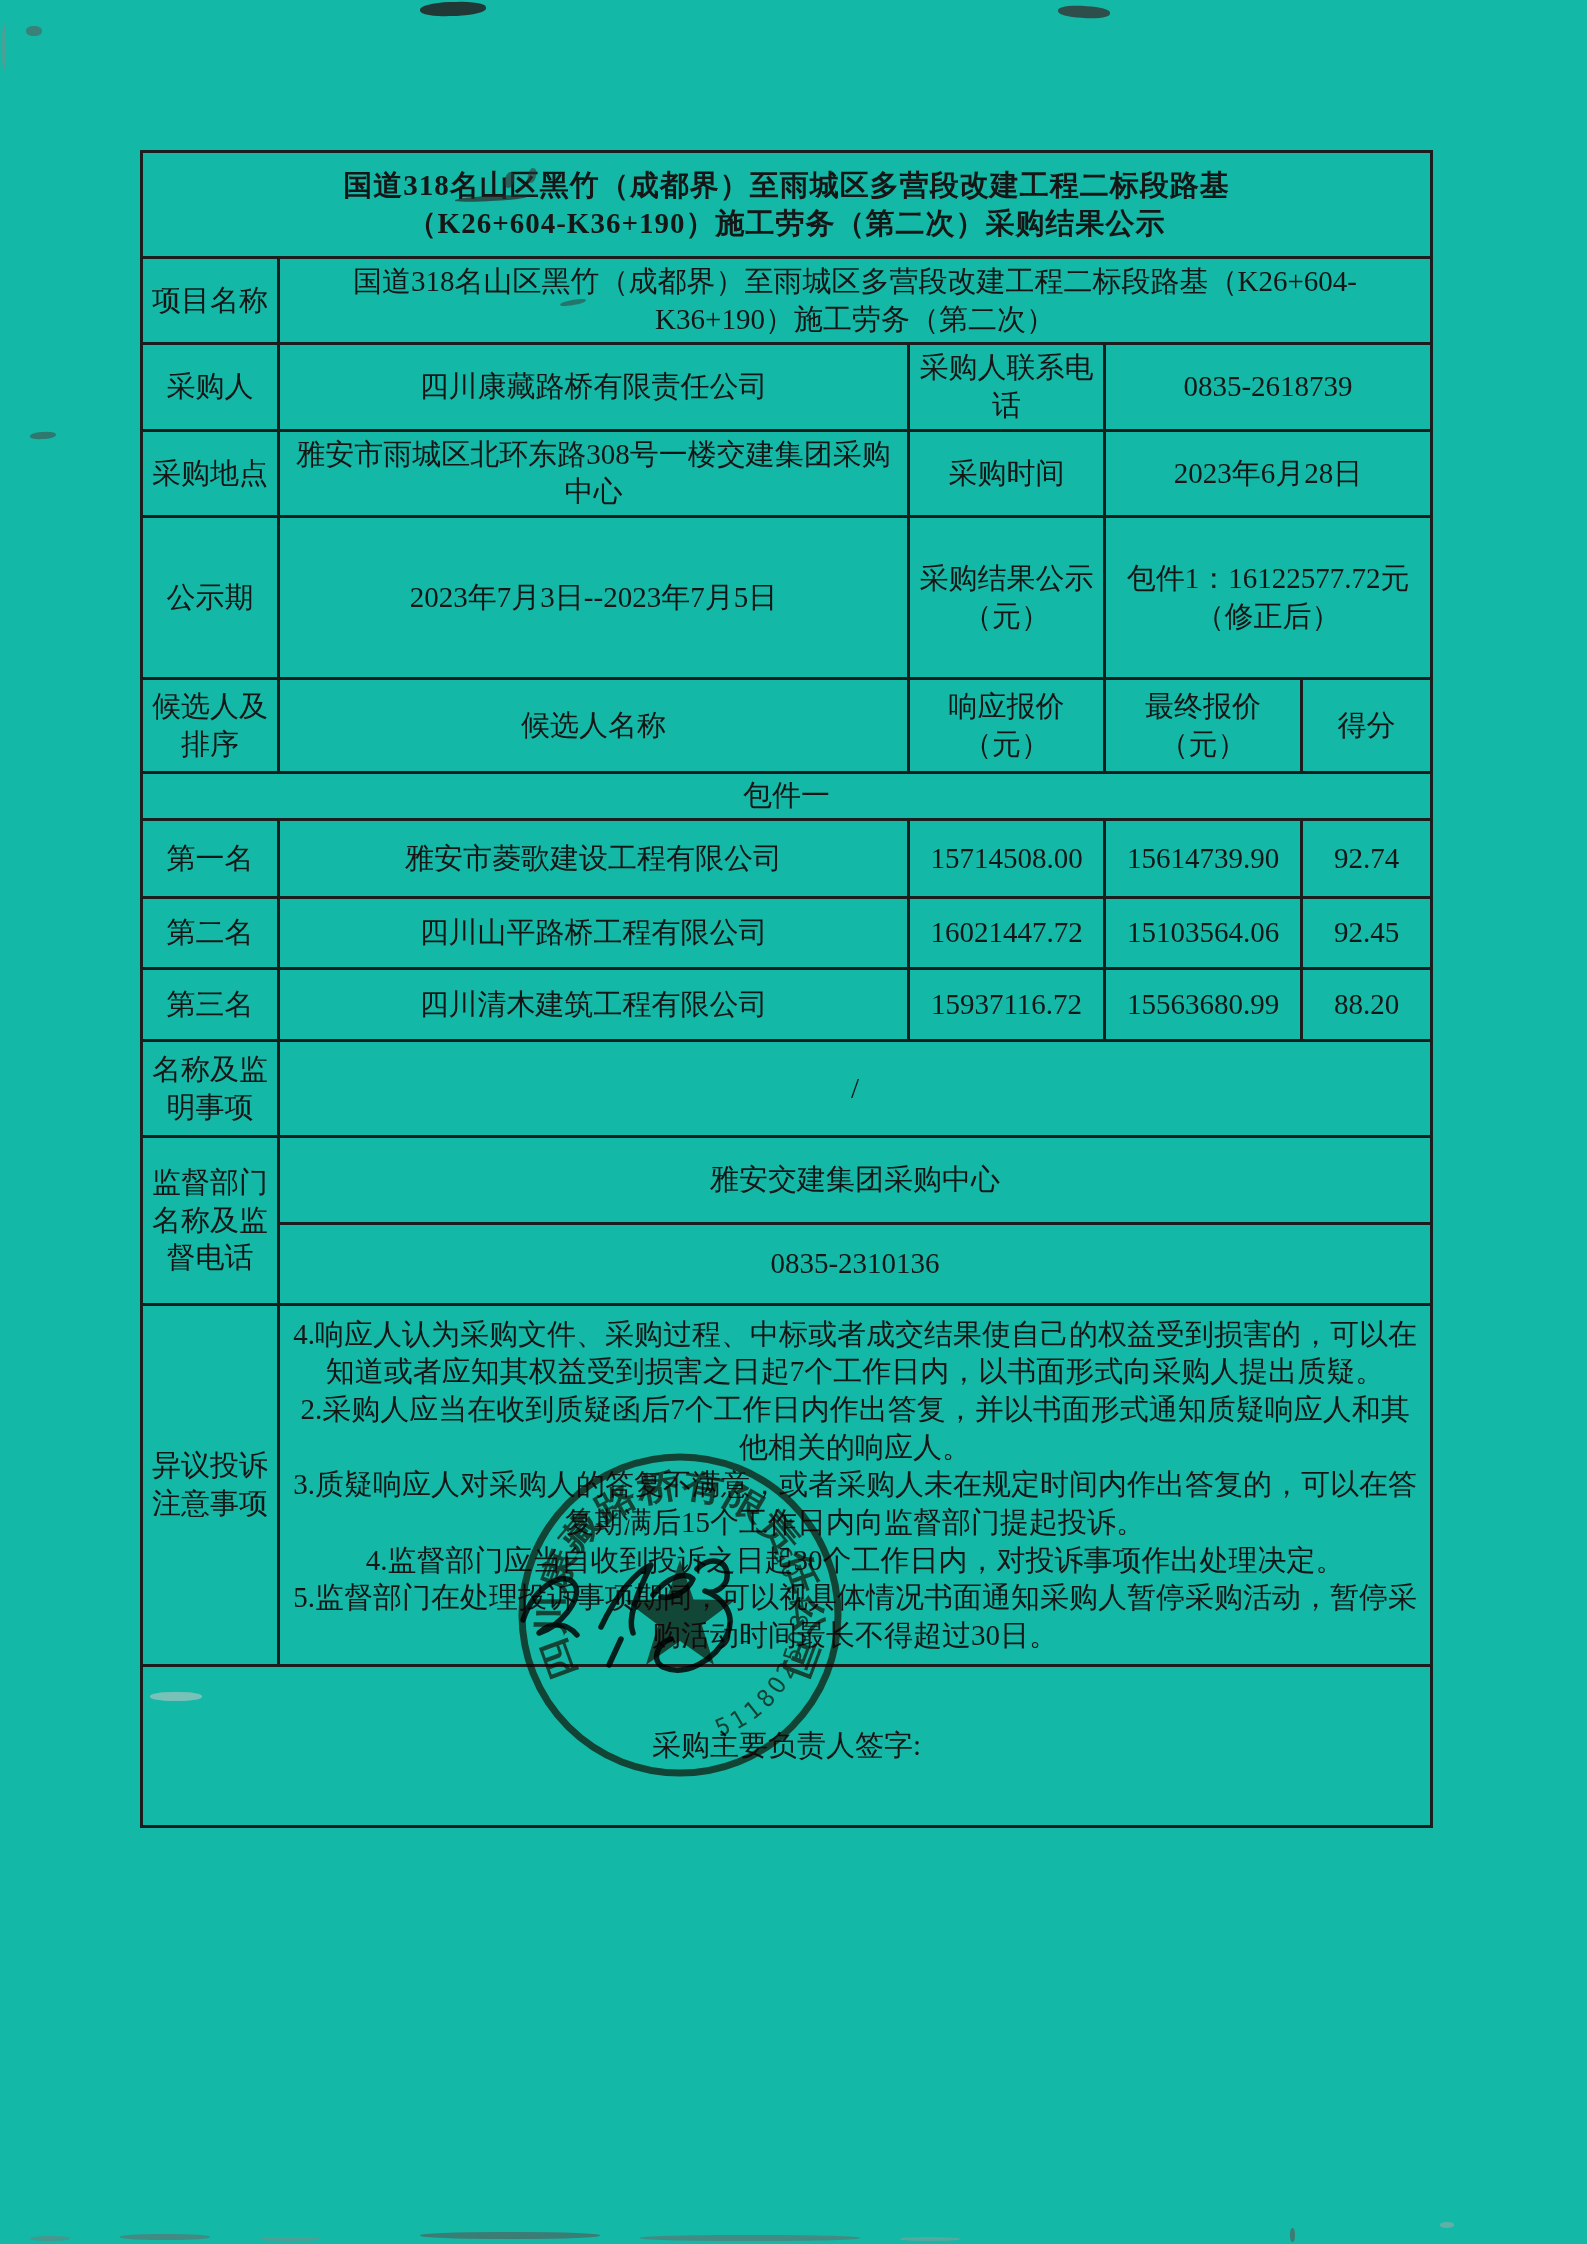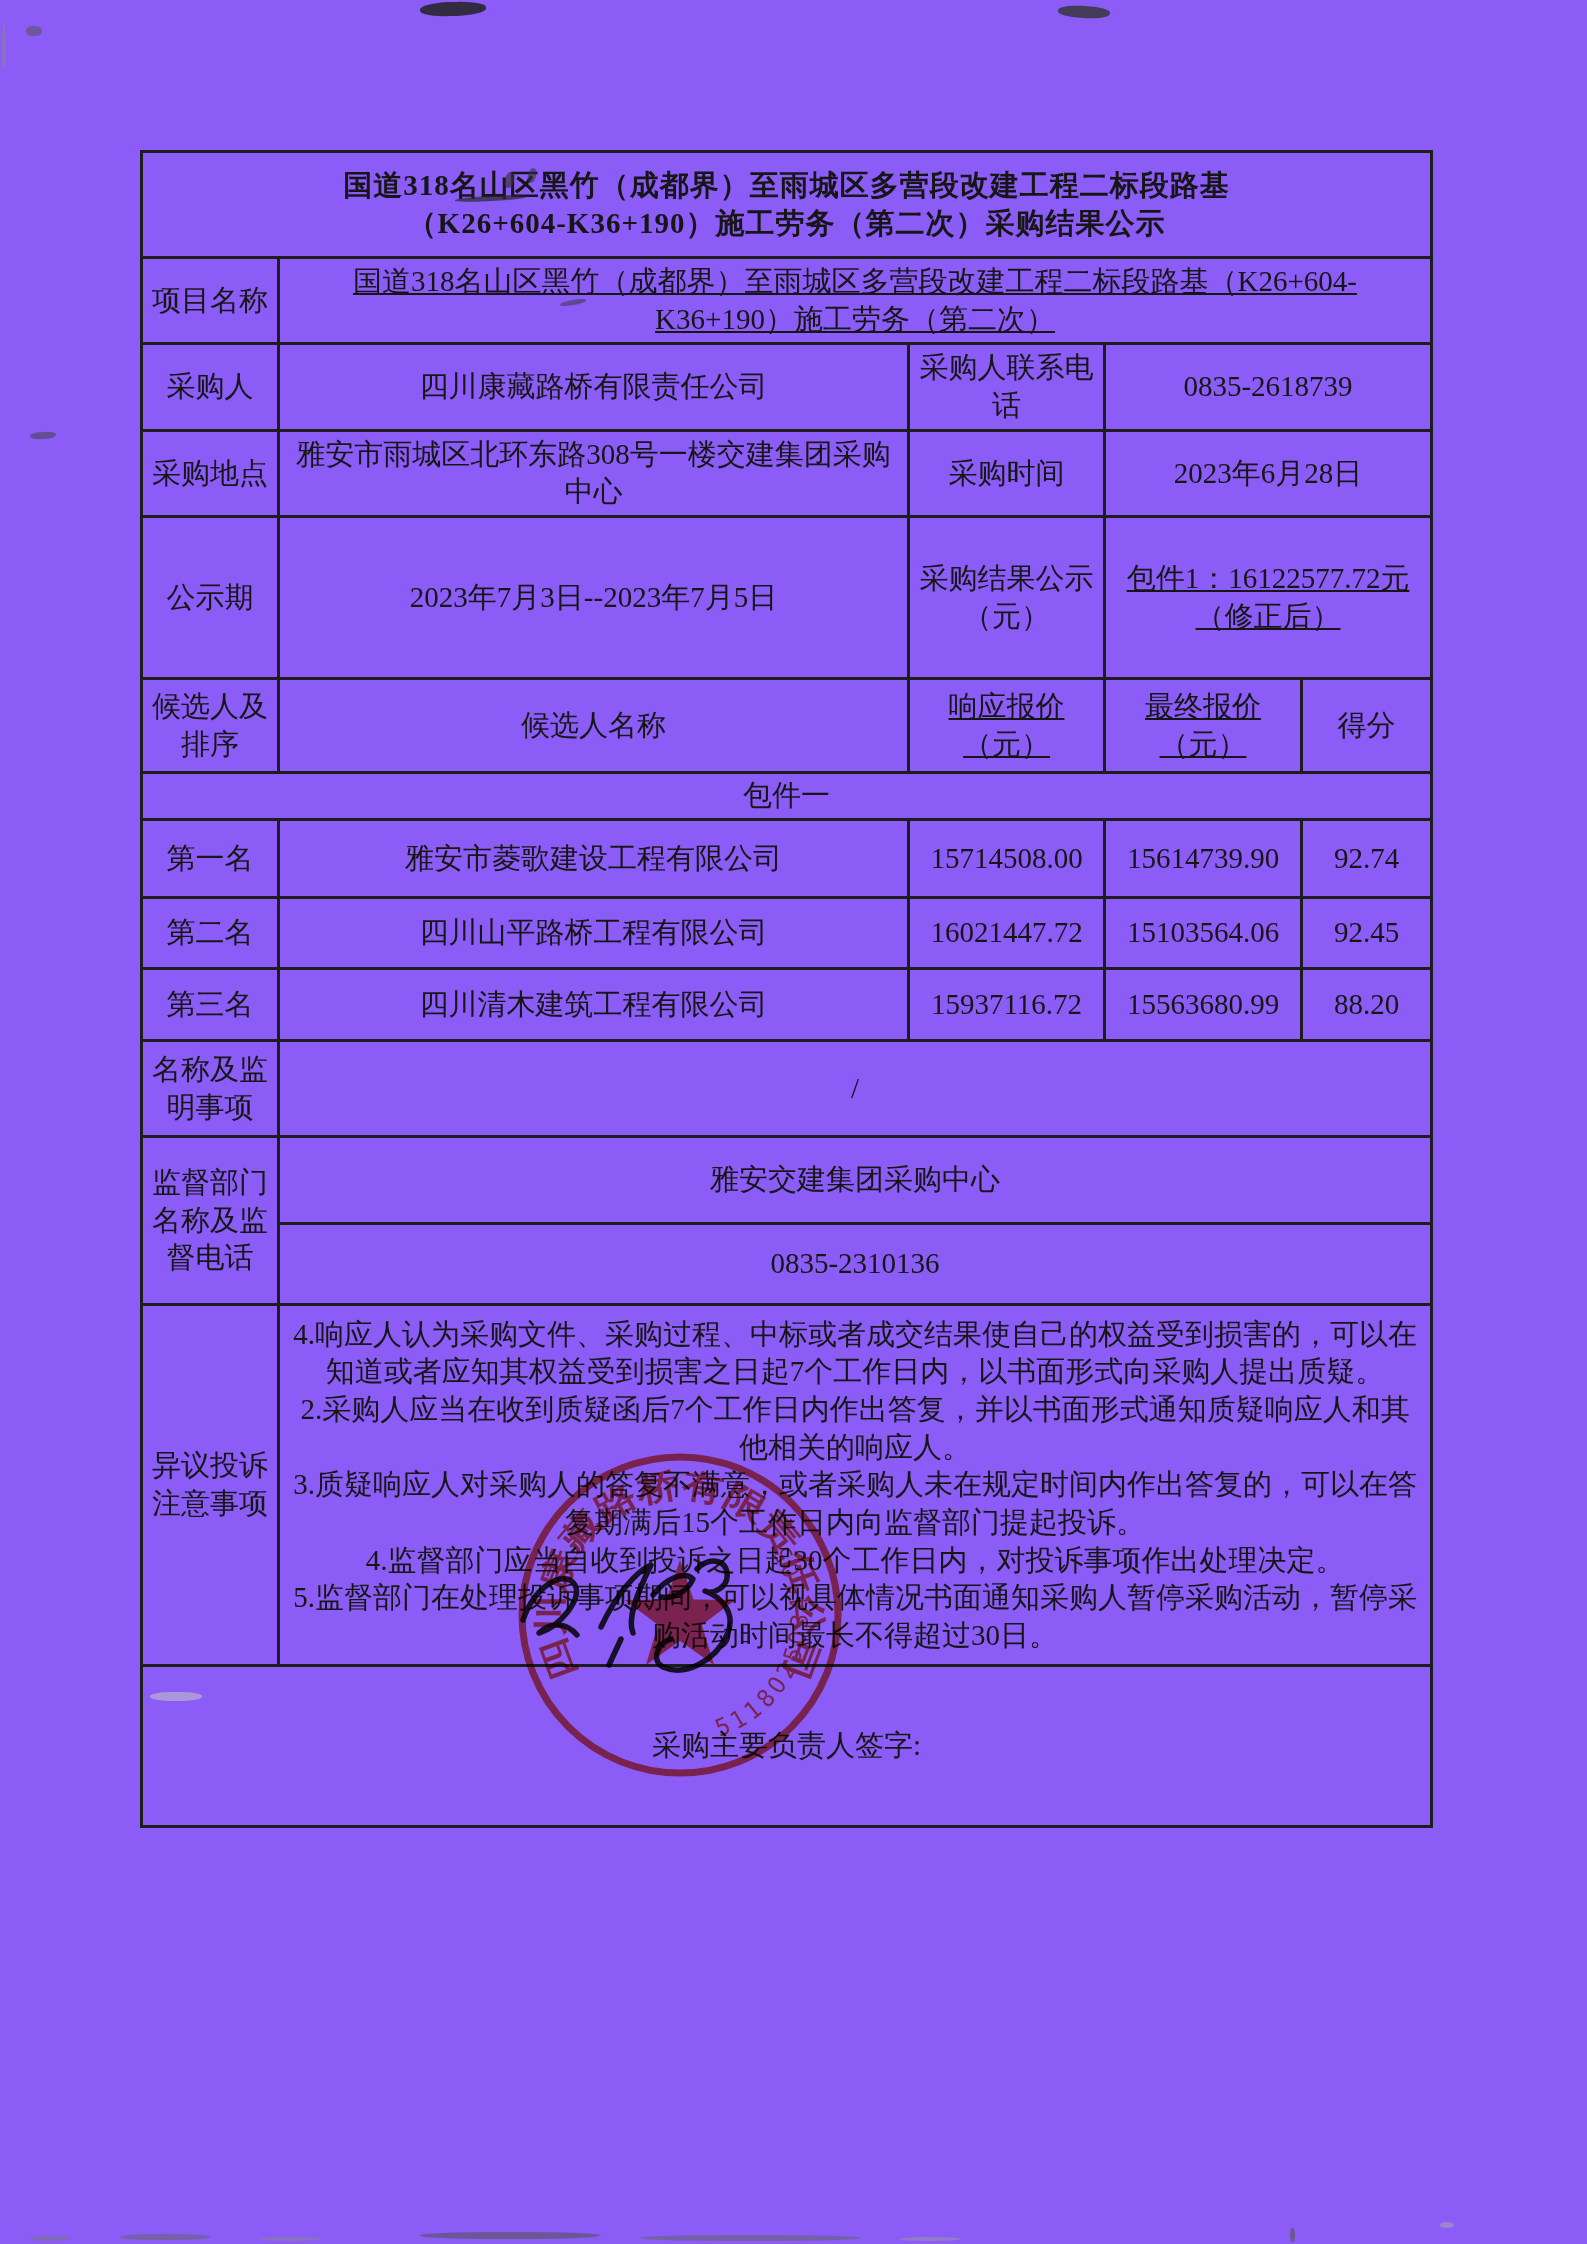--- a/index.html
+++ b/index.html
@@ -1,19 +1,19 @@
 <!DOCTYPE html>
 <html><head>
 <meta charset="utf-8">
 <style>
   html,body{margin:0;padding:0;background:#ffffff;}
   .page{
     position:relative;
     width:1587px;height:2244px;
-    background:#8b5cf6;
+    background:#14b8a6;
     overflow:hidden;
     font-family:"Liberation Serif","DejaVu Serif",serif;
     color:#161616;
   }
   table.doc{
     position:absolute;left:140px;top:150px;width:1290px;
     border-collapse:collapse;table-layout:fixed;
     background:transparent;
   }
   table.doc td{
@@ -21,21 +21,21 @@
     text-align:center;vertical-align:middle;
     font-size:29px;line-height:1.3;
     padding:4px 8px;
     word-break:break-all;
   }
   td.title-cell{
     font-size:40px;font-weight:bold;letter-spacing:1px;
     line-height:1.2;padding:6px 2px;height:95px;
   }
   td.label-cell{padding:4px 2px;white-space:pre-line;}
-  .preline{white-space:pre-line;text-decoration:underline;}
+  .preline{white-space:pre-line;}
   td.left-al{text-align:left;padding-left:10px;}
   tr.r-project td{height:70px;}
   tr.r-purchaser td{height:74px;}
   tr.r-location td{height:73px;}
   tr.r-publicity td{height:151px;}
   tr.r-candhead td{height:83px;}
   tr.r-package td{height:40px;padding:2px;margin-top:36px;}
   tr.r-c1 td{height:67px;}
   tr.r-c2 td{height:60px;}
   tr.r-c3 td{height:61px;}

